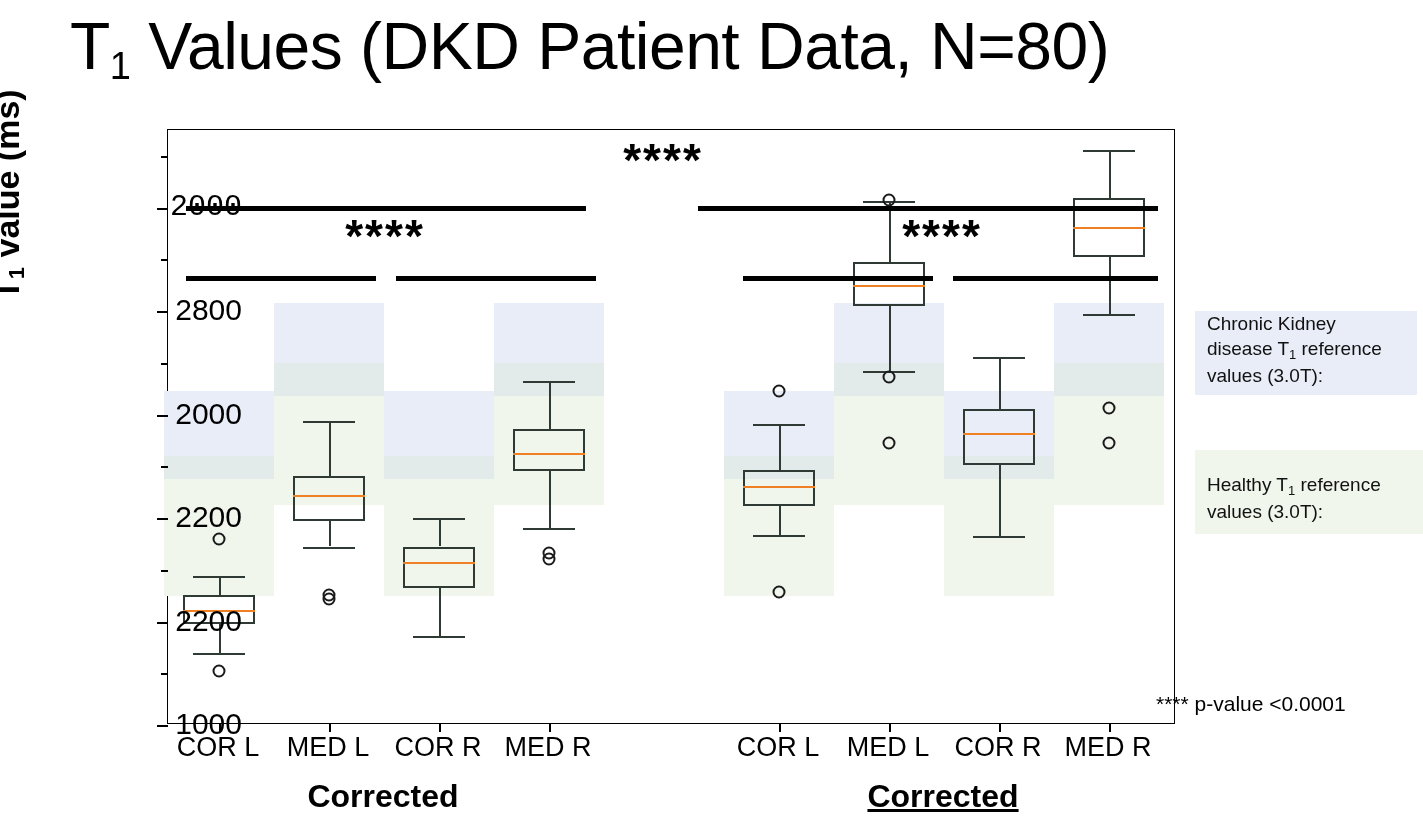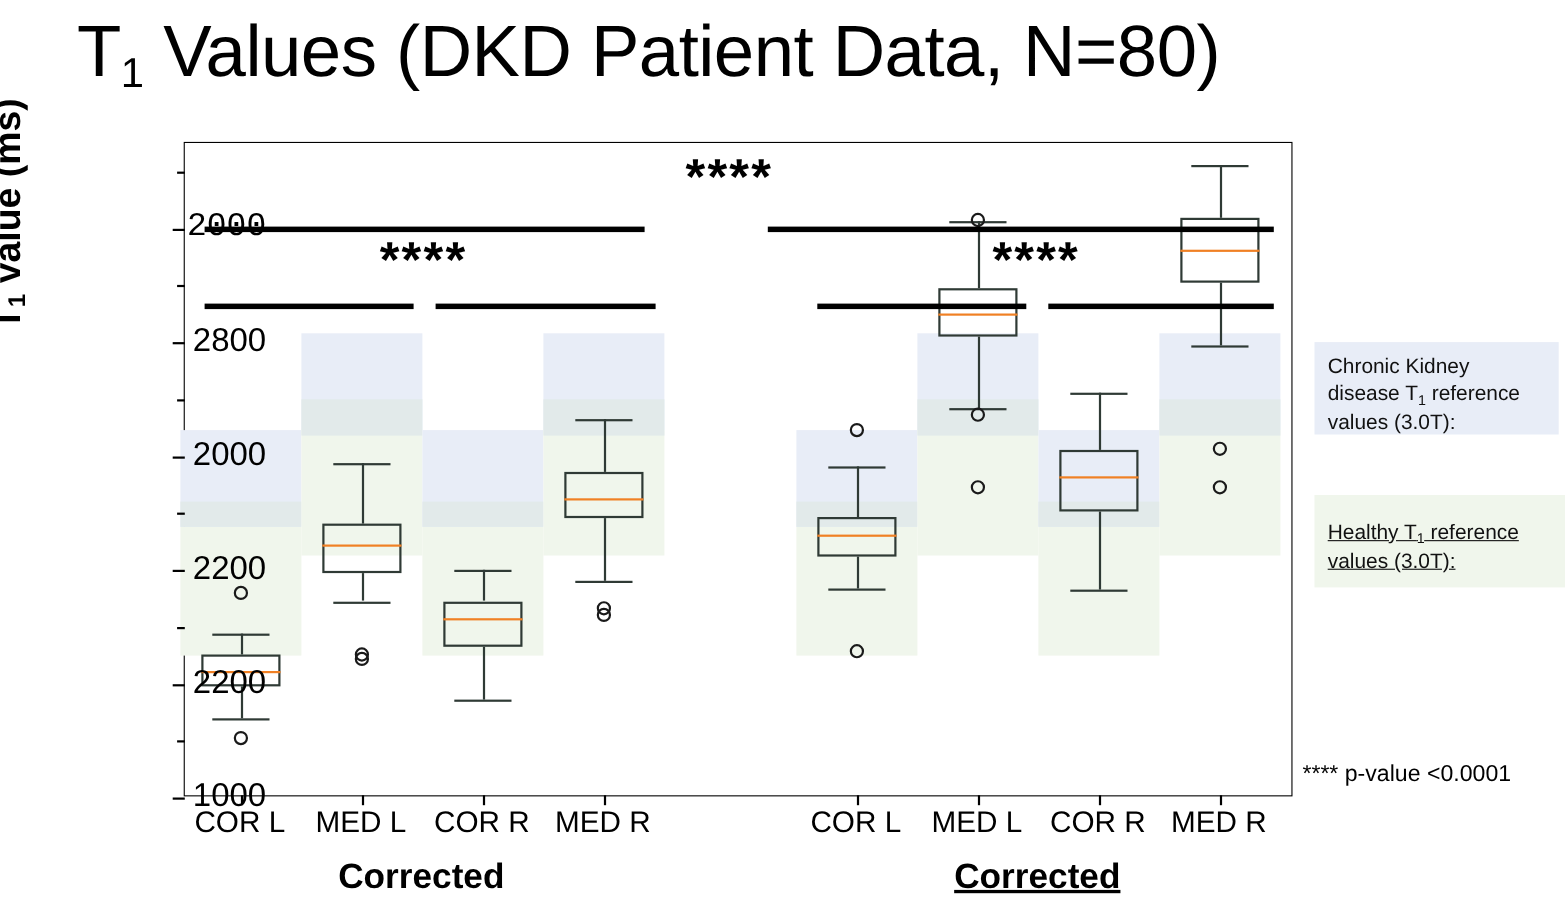--- a/index.html
+++ b/index.html
@@ -53,21 +53,21 @@
               border:2.4px solid #1a1a1a;background:transparent;
               transform:translate(-50%,-50%);box-sizing:border-box;}
 
   
   .sig-line{position:absolute;height:0;border-top:5px solid #000;}
   .sig-stars{position:absolute;font-size:46px;font-weight:bold;line-height:1;
              text-align:center;transform:translateX(-50%);letter-spacing:2px;
              white-space:nowrap;}
 
   
-  .legend-box{position:absolute;box-sizing:border-box;padding:10px 12px;
+  .legend-box{position:absolute;box-sizing:border-box;padding:0 12px;
               font-size:19px;line-height:25px;color:#111;}
   .legend-ckd{background:#e8edf7;}
   .legend-healthy{background:#f0f6ec;}
   .legend-box sub{font-size:13px;vertical-align:baseline;position:relative;top:4px;}
   #pvalue-note{position:absolute;font-size:21px;white-space:nowrap;color:#000;}
 </style>
 </head>
 <body>
 
 <div id="title"><span>T</span><sub>1</sub><span> Values (DKD Patient Data, N=80)</span></div>
@@ -205,26 +205,26 @@
       <div class="sig-line" style="left: 785px; top: 146px; width: 205px;"></div>
     </div>
 </div>
 
 <div class="legend-box legend-ckd" style="left:1195px;top:311px;width:222px;height:84px;">
   <span>Chronic Kidney</span><br>
   <span>disease T</span><sub>1</sub><span> reference</span><br>
   <span>values (3.0T):</span>
 </div>
 
-<div class="legend-box legend-healthy" style="left:1195px;top:450px;width:228px;height:84px;padding-top:22px;text-decoration:underline;">
+<div class="legend-box legend-healthy" style="left:1195px;top:450px;width:228px;height:84px;padding-top:22px;">
   <span>Healthy T</span><sub>1</sub><span> reference</span><br>
   <span>values (3.0T):</span>
 </div>
 
-<div id="pvalue-note" style="left:1156px;top:692px;margin-left:28px;">**** p-value &lt;0.0001</div>
+<div id="pvalue-note" style="left:1156px;top:692px;">**** p-value &lt;0.0001</div>
 
 <div class="ytick-label" style="top: 206.609px; font-family: Liberation Mono, monospace;">2000</div>
 <div class="ytick-label" style="top: 310.087px;">2800</div>
 <div class="ytick-label" style="top: 413.565px;">2000</div>
 <div class="ytick-label" style="top: 517.043px;">2200</div>
 <div class="ytick-label" style="top: 620.522px;">2200</div>
 <div class="ytick-label" style="top: 724px;">1000</div>
 <div class="xtick-label" style="left: 218px; top: 732px;">COR L</div>
 <div class="xtick-label" style="left: 328px; top: 732px;">MED L</div>
 <div class="xtick-label" style="left: 438px; top: 732px;">COR R</div>

